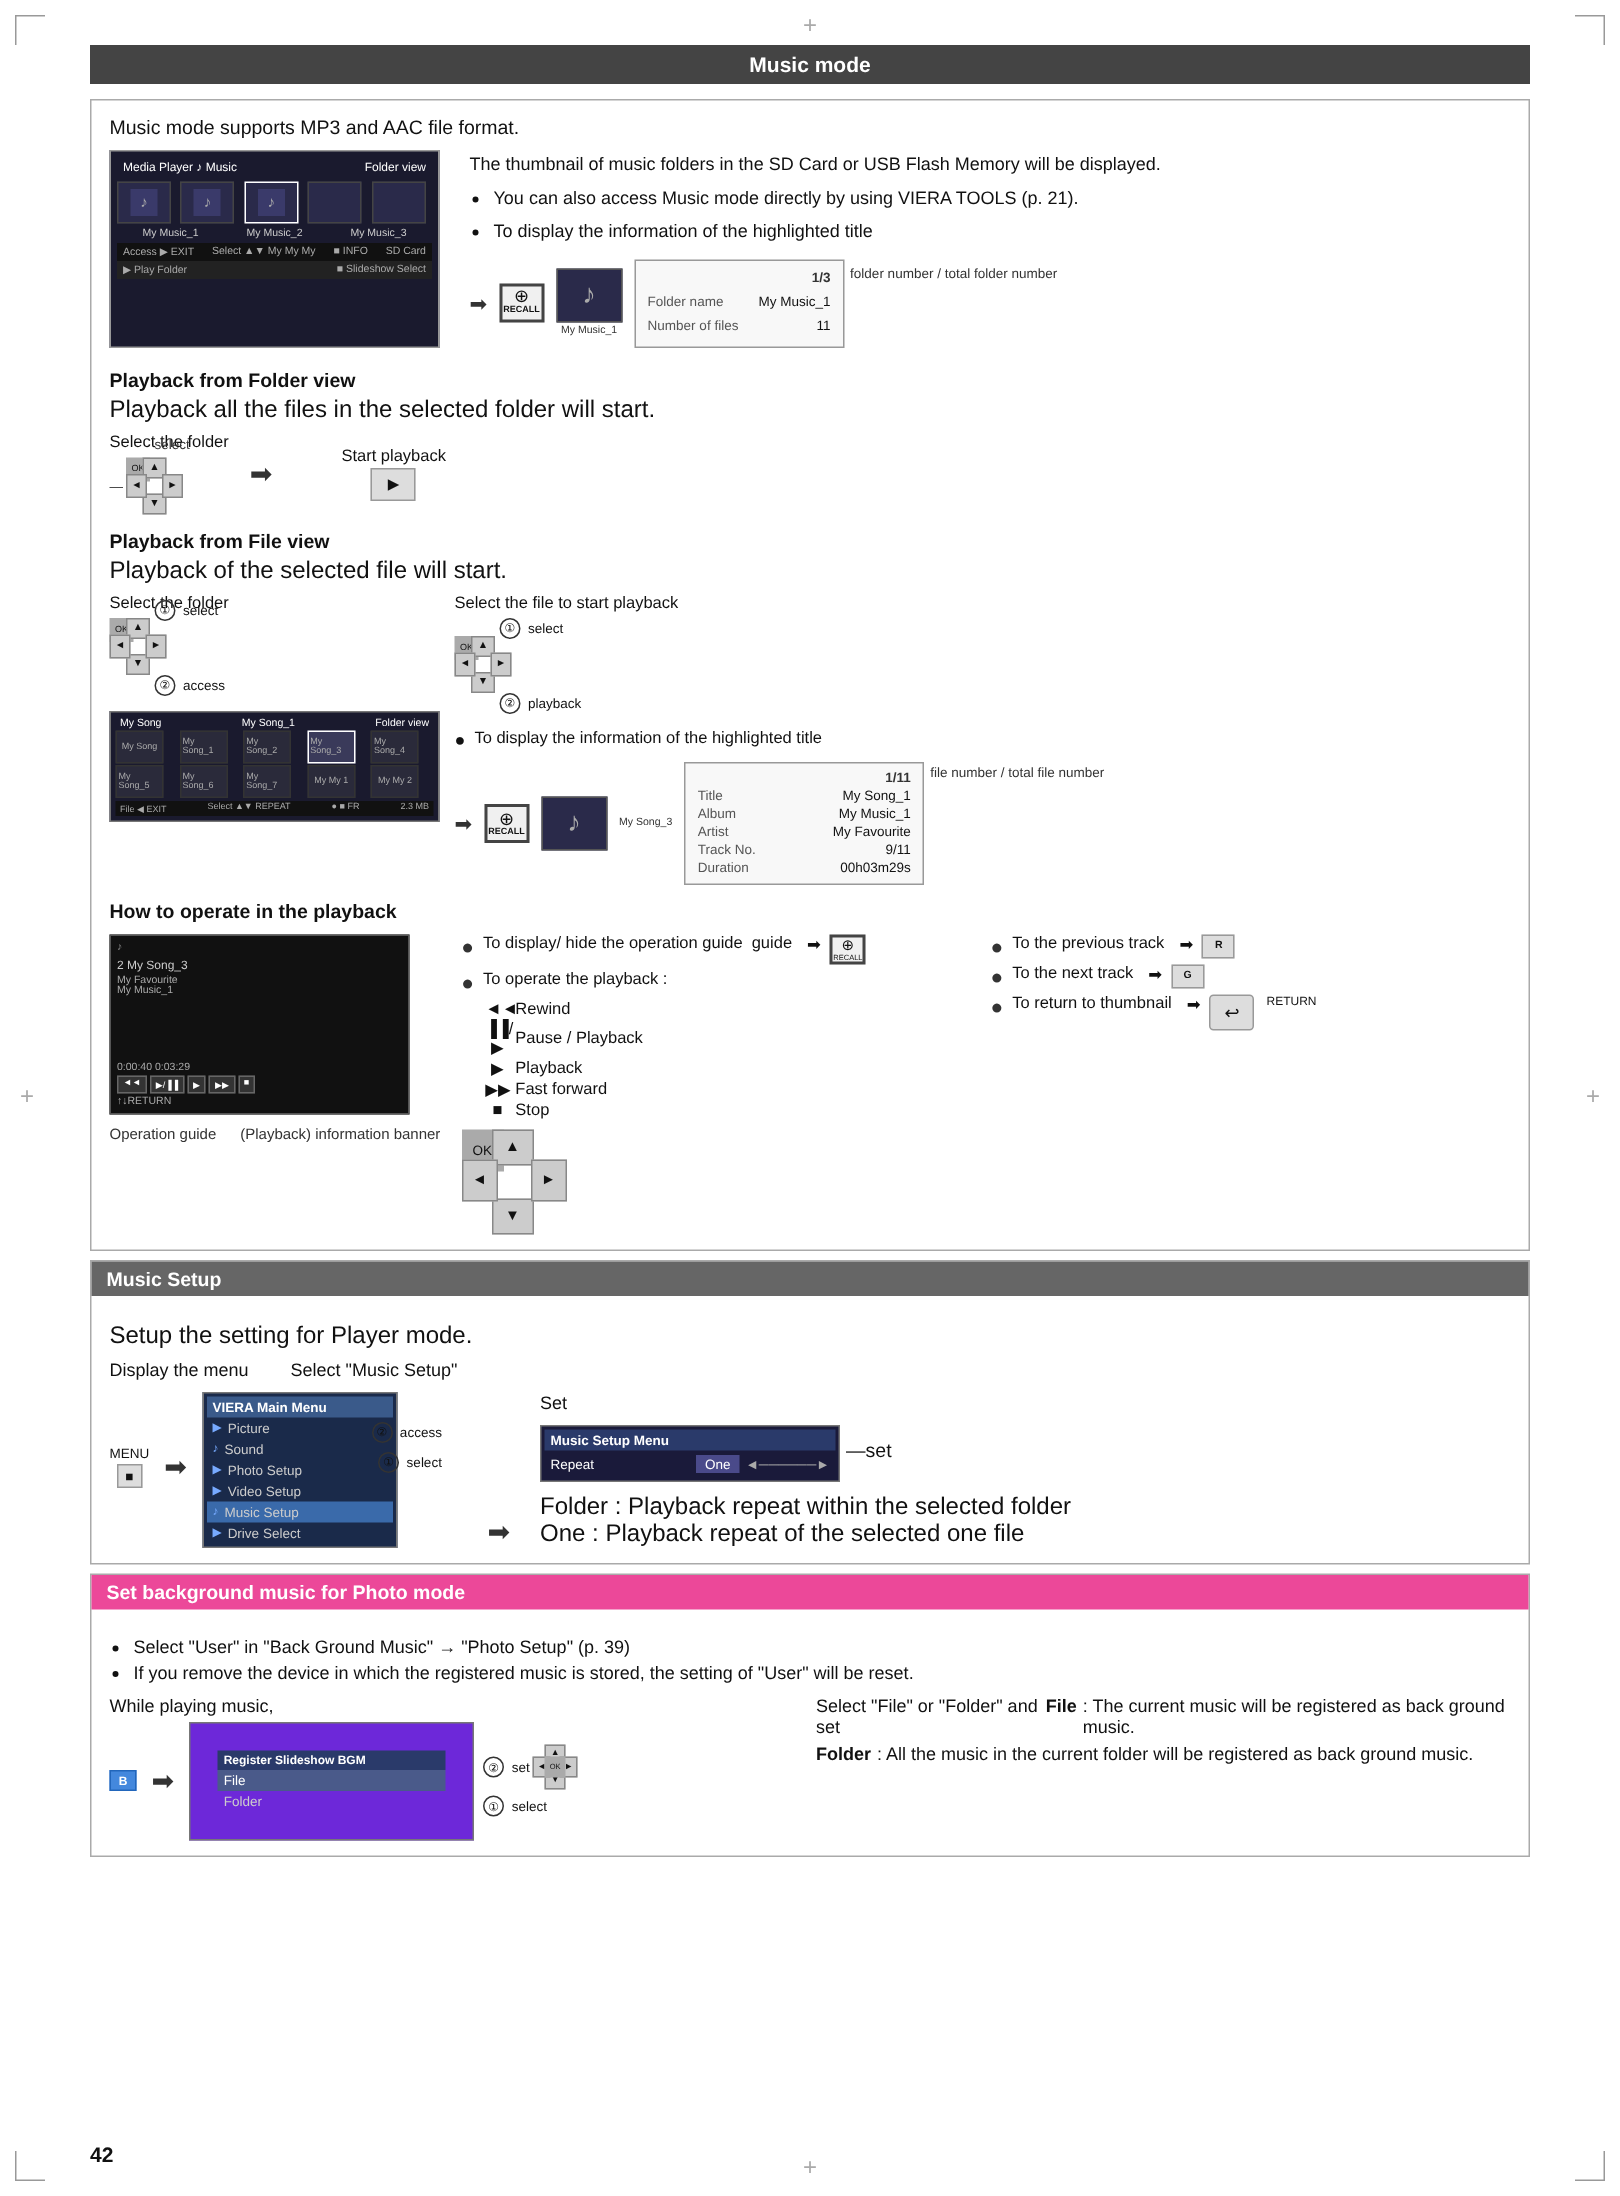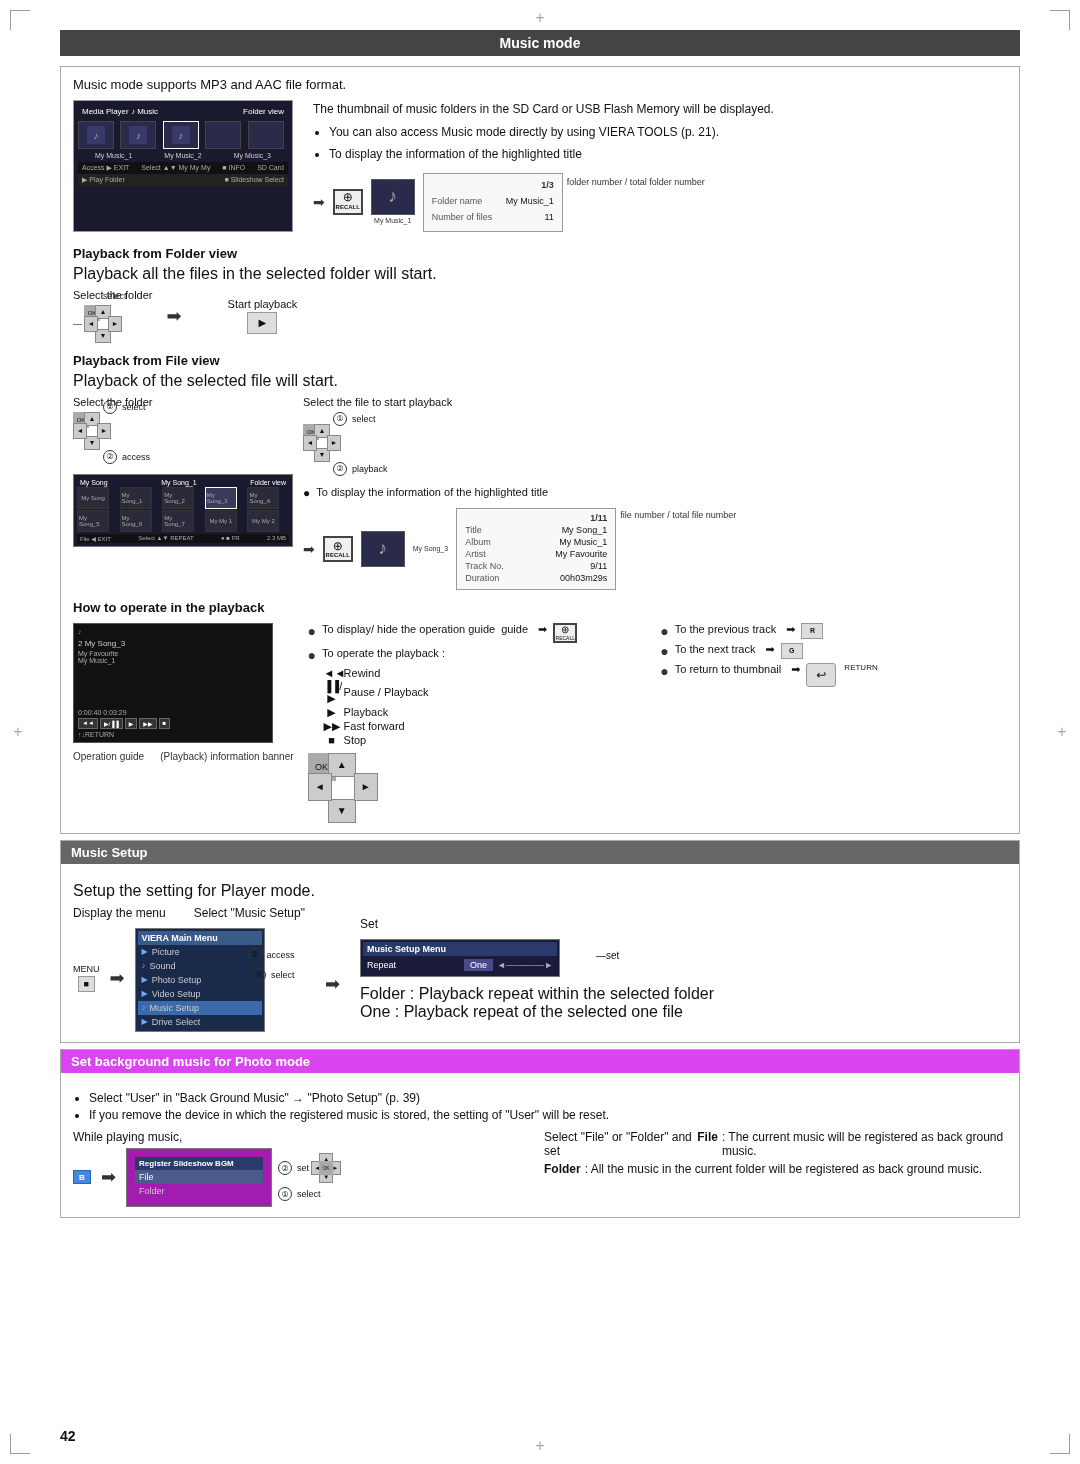--- a/index.html
+++ b/index.html
@@ -70,21 +70,21 @@
     .section-header-alt {
       background: #666;
       color: #fff;
       font-weight: bold;
       font-size: 13px;
       padding: 4px 10px;
       margin-bottom: 8px;
     }
 
     .section-header-light {
-      background: #d946ef;
+      background: #ec4899;
       color: #fff;
       font-weight: bold;
       font-size: 13px;
       padding: 4px 10px;
       margin-bottom: 8px;
     }
 
     
     .main-content {
       border: 1px solid #aaa;
@@ -468,21 +468,21 @@
       margin-bottom: 6px;
     }
 
     .setup-content {
       padding: 10px 12px;
     }
 
     .setup-row {
       display: flex;
       gap: 16px;
-      align-items: center;
+      align-items: flex-end;
     }
 
     .setup-left {
       font-size: 12px;
     }
 
     .setup-label-row {
       display: flex;
       gap: 8px;
       margin-bottom: 4px;
@@ -597,23 +597,23 @@
 
     .bg-row {
       display: flex;
       align-items: flex-start;
       gap: 8px;
       font-size: 12px;
     }
 
     .register-menu {
       border: 1px solid #777;
-      background: #a21caf;
-      padding: 8px;
-      width: 146px;
+      background: #6d28d9;
+      padding: 18px;
+      width: 190px;
       flex-shrink: 0;
     }
 
     .register-header {
       background: #2a3a6a;
       color: #fff;
       font-size: 8px;
       padding: 2px 4px;
       font-weight: bold;
     }
@@ -1180,21 +1180,21 @@
             <div class="music-setup-menu">
               <div class="music-setup-header">Music Setup Menu</div>
               <div class="music-setup-row">
                 <span class="music-setup-key">Repeat</span>
                 <div style="display:flex;align-items:center;gap:4px;">
                   <span class="music-setup-val">One</span>
                   <span style="color:#aaa;font-size:9px;">◄──────►</span>
                 </div>
               </div>
             </div>
-            <span style="font-size:10px;margin-left:32px;">—set</span>
+            <span style="font-size:13px;">—set</span>
           </div>
           <div style="margin-top:8px;font-size:16px;">
             <div>Folder : Playback repeat within the selected folder</div>
             <div>One    : Playback repeat of the selected one file</div>
           </div>
         </div>
       </div>
     </div>
   </div>
 

